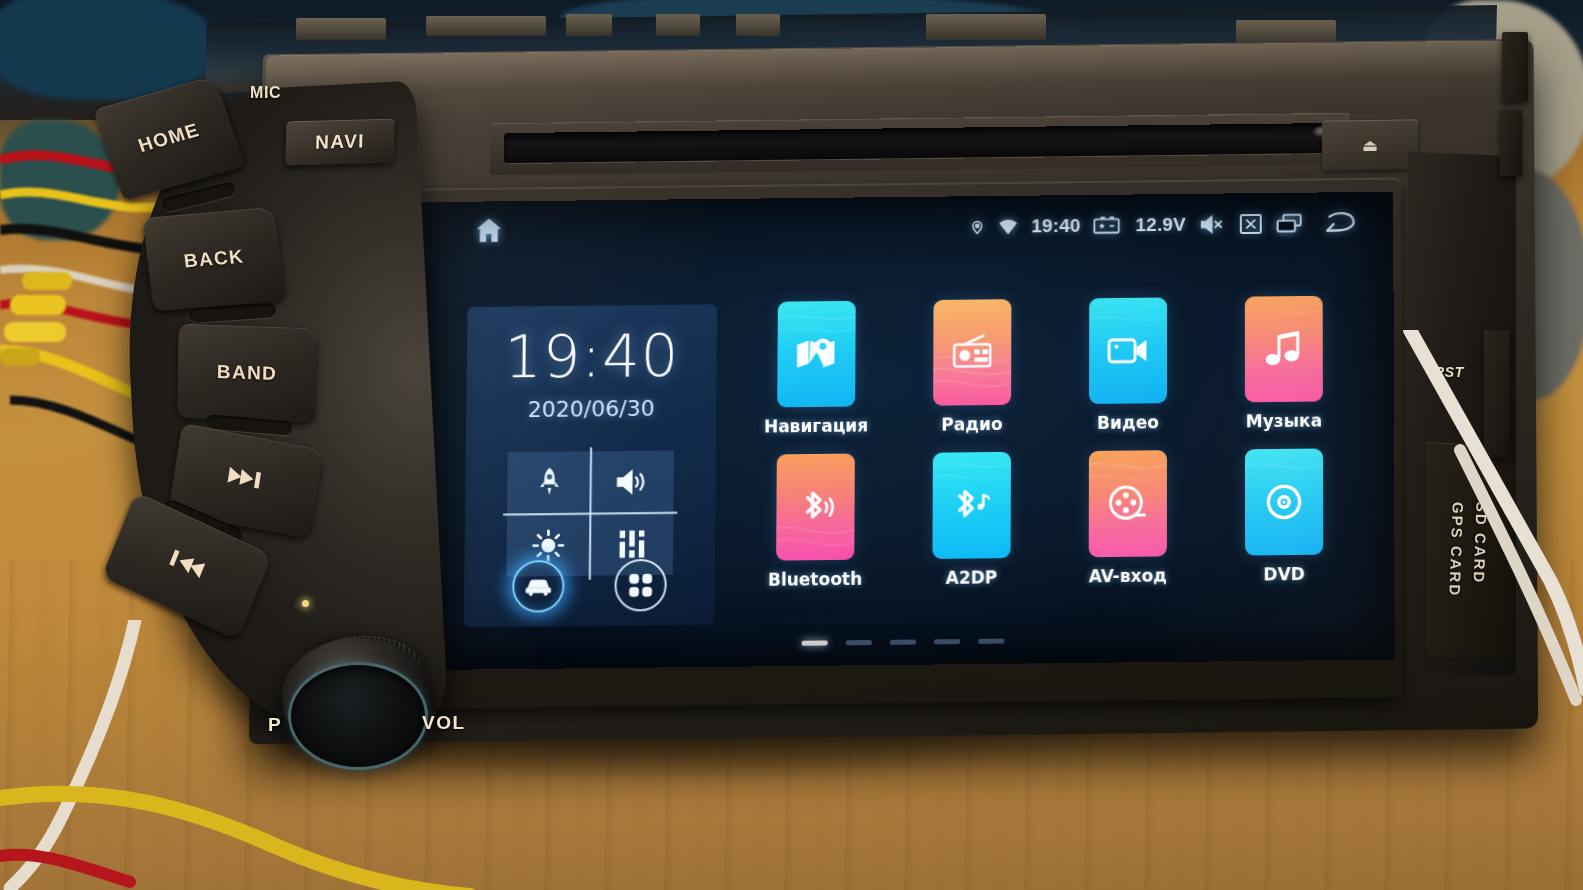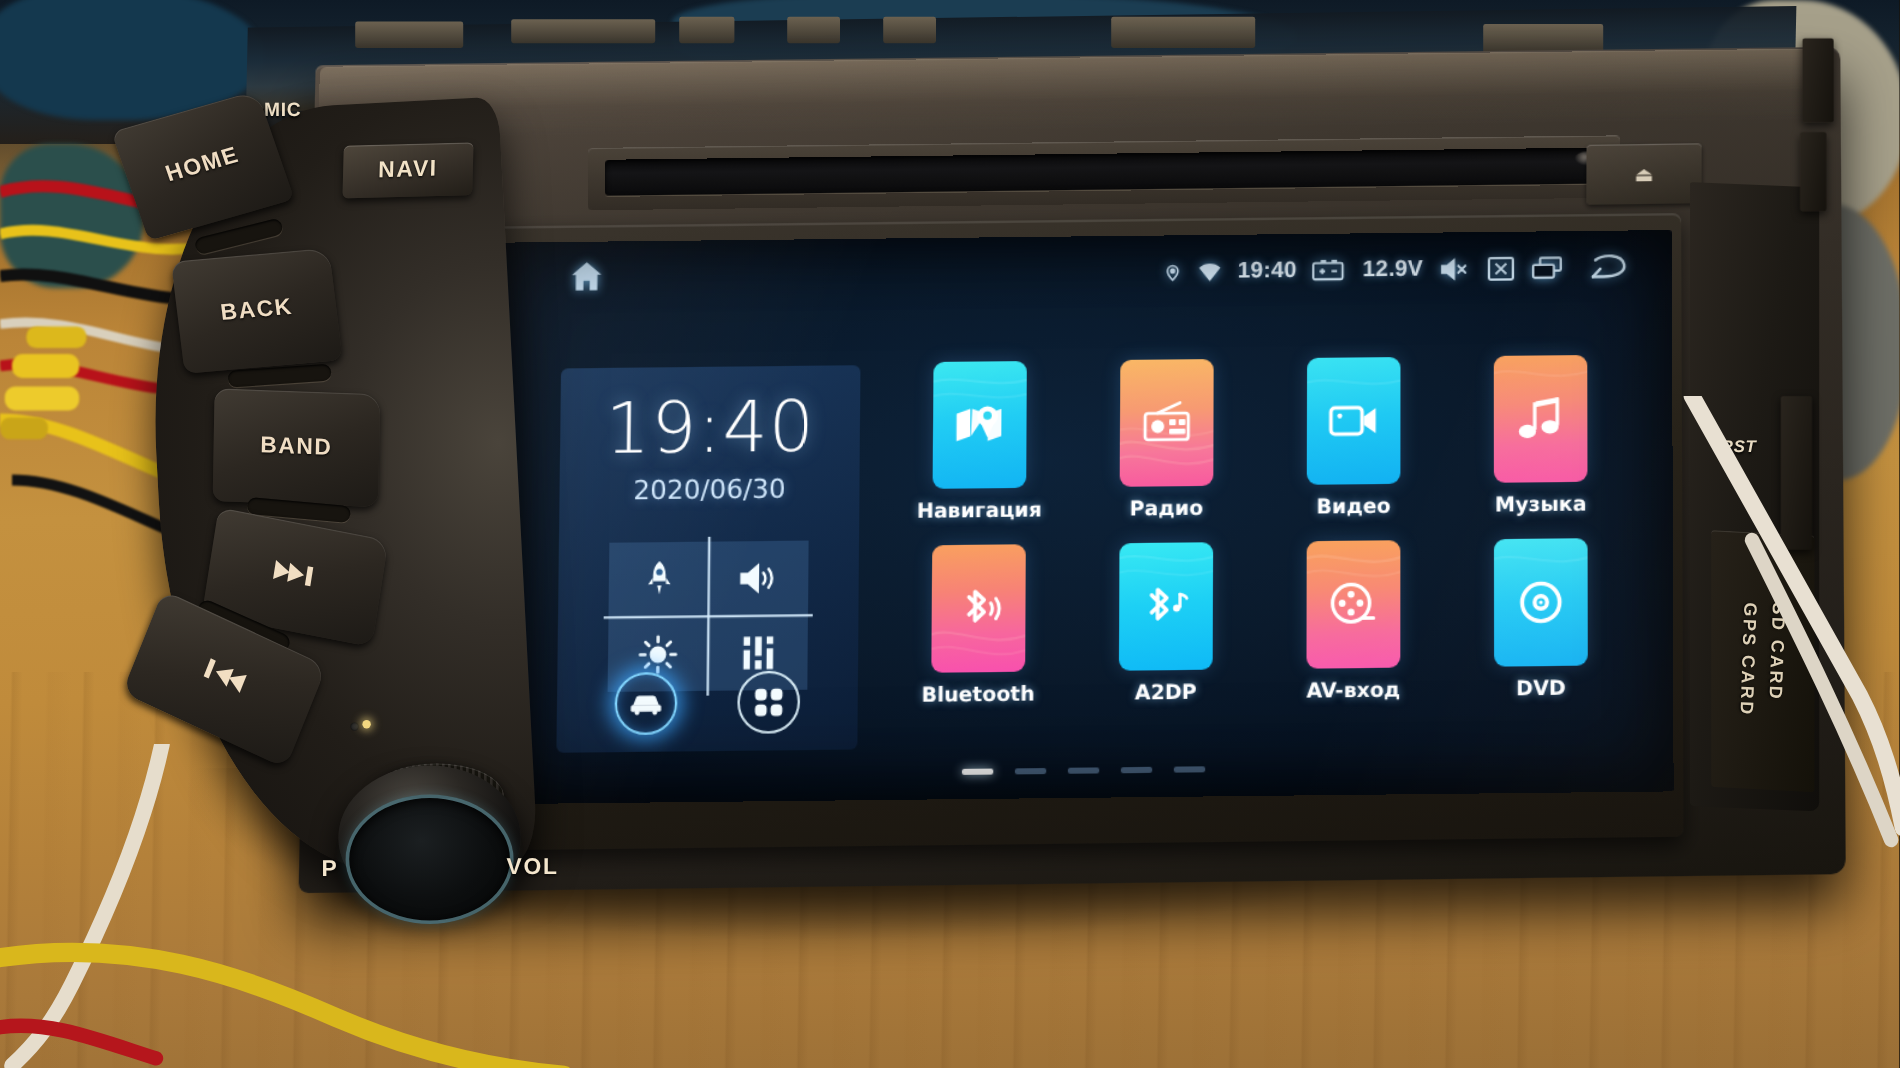--- a/index.html
+++ b/index.html
@@ -713,21 +713,21 @@
 
     <div class="bracket" style="left:1406px; top:18px; width:26px; height:70px;"></div>
     <div class="bracket" style="left:1404px; top:96px; width:22px; height:66px;"></div>
     <div class="bracket" style="left:1388px; top:316px; width:26px; height:128px;"></div>
 
     <div class="arc-wrap">
       <div class="arc-plate"></div>
     </div>
 
     <div class="mic-hole" style="left:110px; top:74px;"></div>
-    <div class="mic-label" style="left:124px; top:70px;">MIC</div>
+    <div class="mic-label" style="left:154px; top:70px;">MIC</div>
 
     <div class="navi-btn" style="left:190px; top:106px; width:108px; height:44px; transform:skewX(-3deg) rotate(-1.5deg);">
       <span>NAVI</span>
     </div>
 
     <div class="hw-btn" style="left:10px; top:76px; width:126px; height:96px; border-radius:10px 18px 8px 8px; transform:rotate(-19deg) skewY(3deg);">
       <span>HOME</span>
     </div>
     <div class="hw-slot" style="left:66px; top:176px; width:74px; height:14px; transform:rotate(-14deg);"></div>
 

